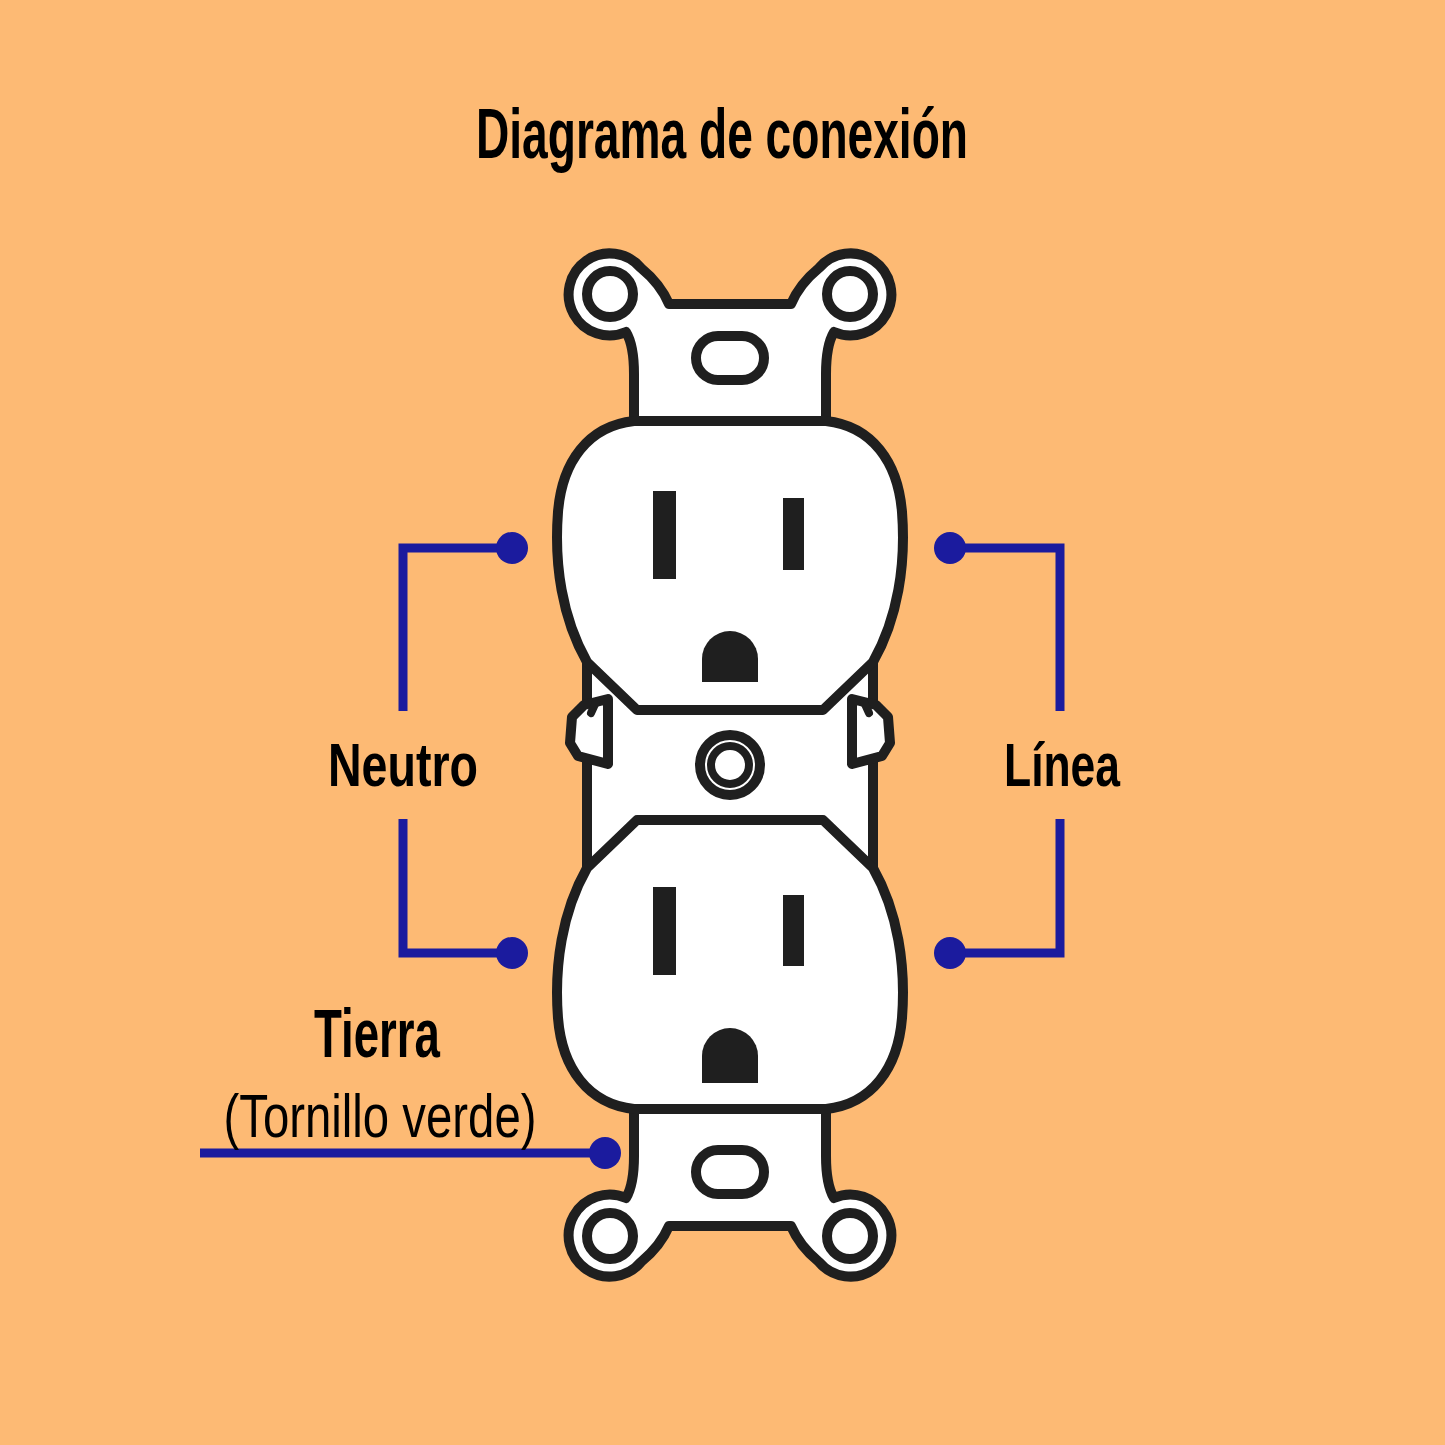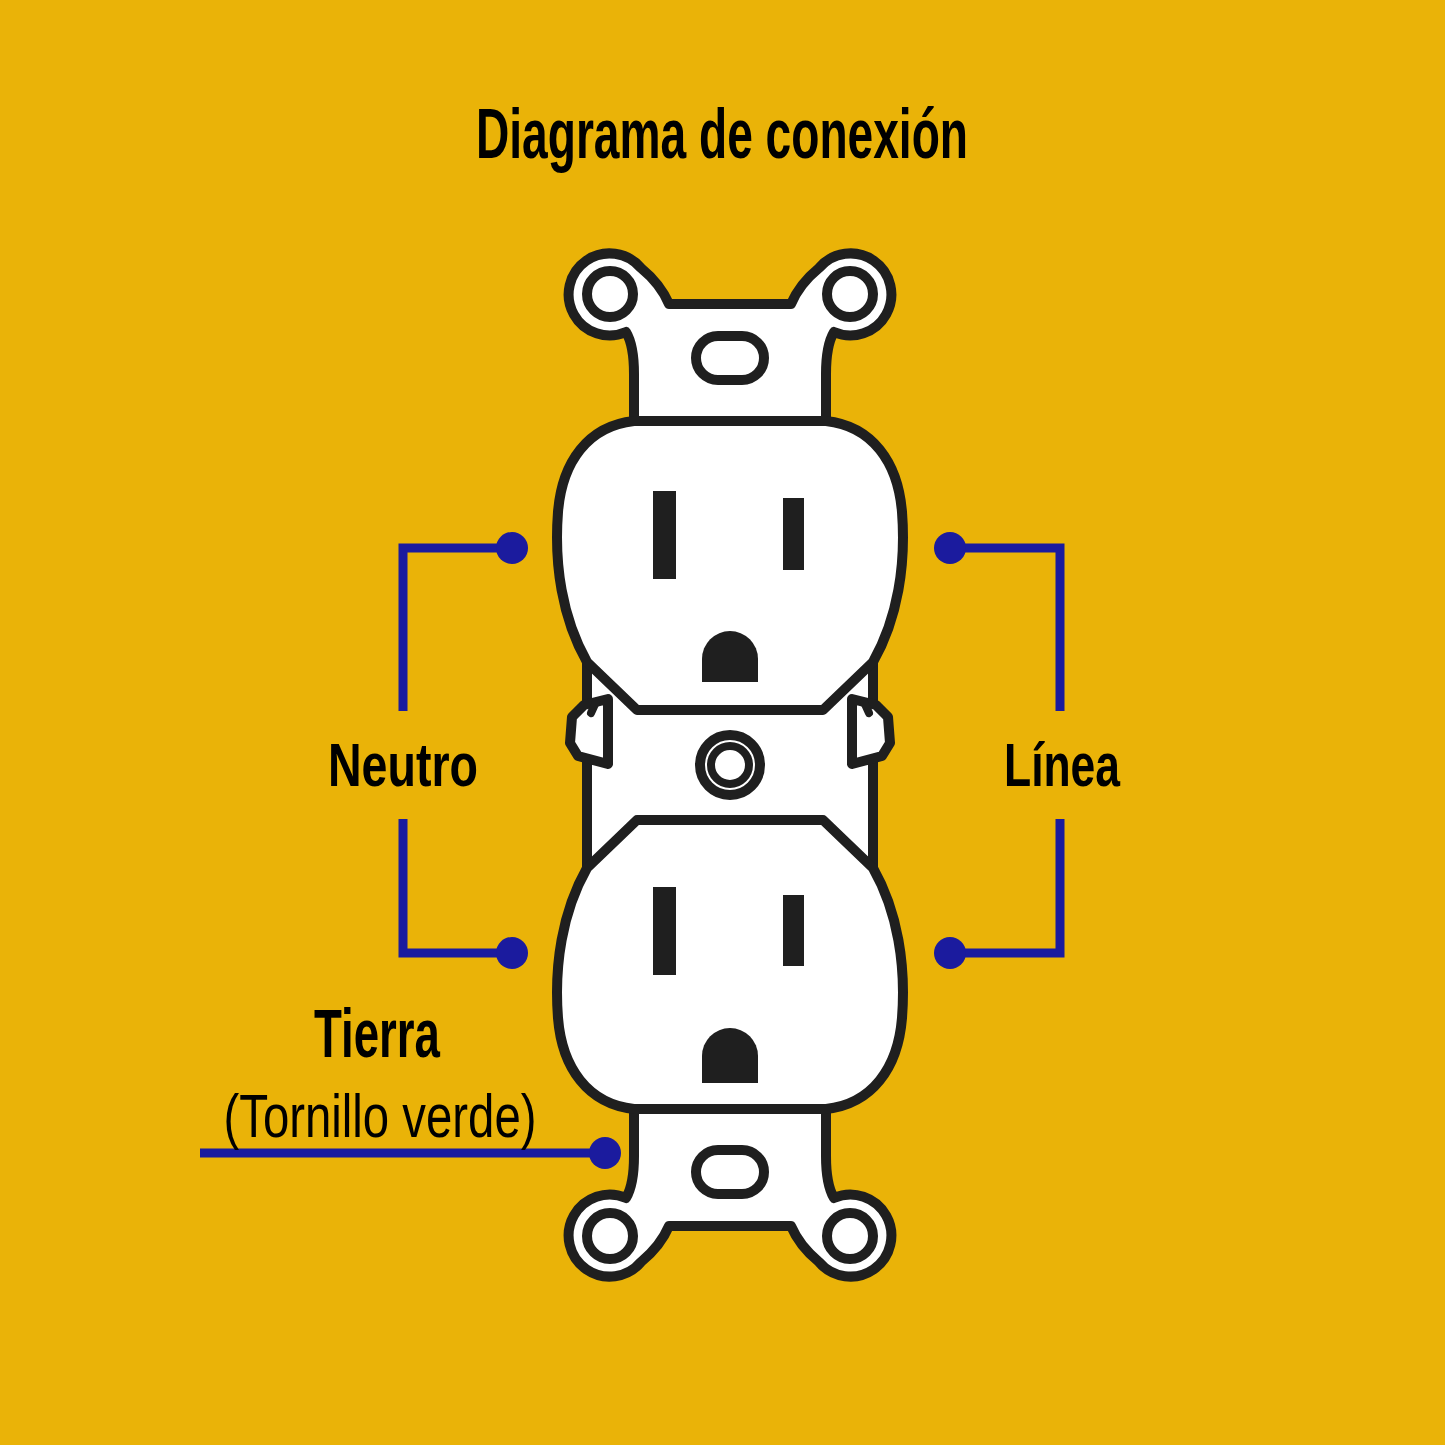--- a/index.html
+++ b/index.html
@@ -1,19 +1,19 @@
 <!DOCTYPE html>
 <html><head>
 <meta charset="utf-8">
 <style>
   html,body{margin:0;padding:0;background:#ffffff;}
   .canvas{
     position:relative;
     width:1445px;height:1445px;
-    background:#eab308;
+    background:#fdba74;
     overflow:hidden;
   }
   .canvas svg{position:absolute;inset:0;display:block;}
   .art{stroke:#1f1f1f;stroke-width:10;fill:#ffffff;stroke-linejoin:round;stroke-linecap:round;}
   .art-thin{stroke:#1f1f1f;stroke-width:8;fill:none;stroke-linejoin:round;stroke-linecap:round;}
   .slot{fill:#1f1f1f;stroke:none;}
   .wire{stroke:#1b1b9e;stroke-width:9;fill:none;stroke-linecap:butt;stroke-linejoin:miter;}
   .dot{fill:#1b1b9e;stroke:none;}
   text{
     font-family:"Liberation Sans", sans-serif;

